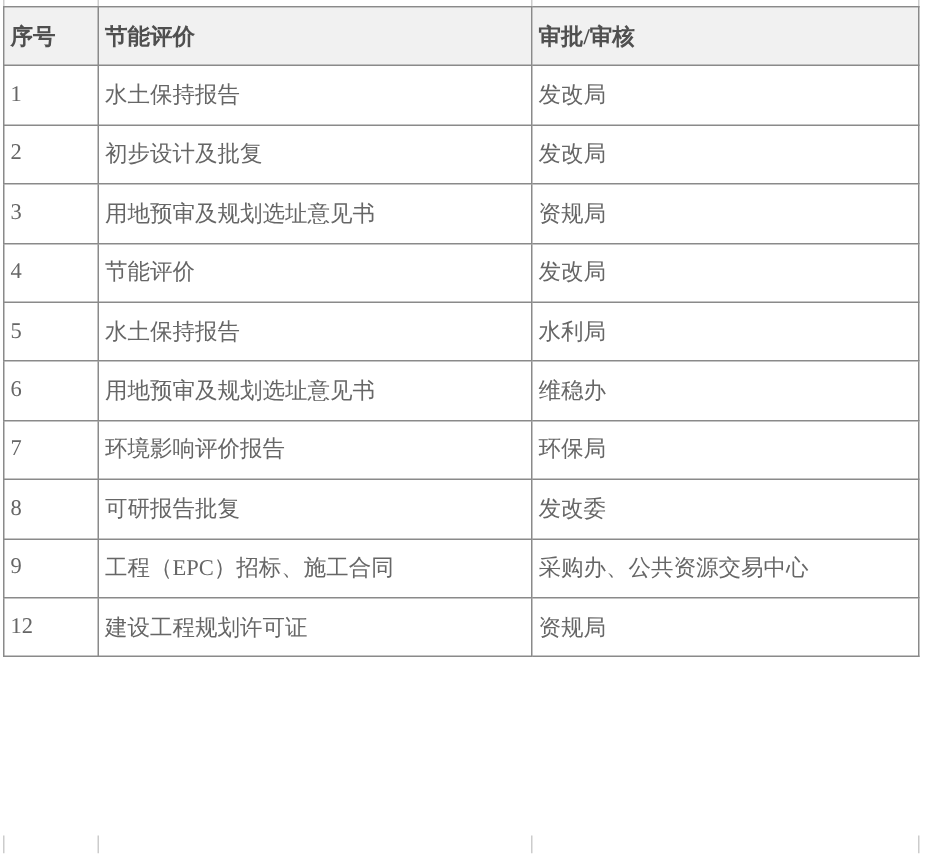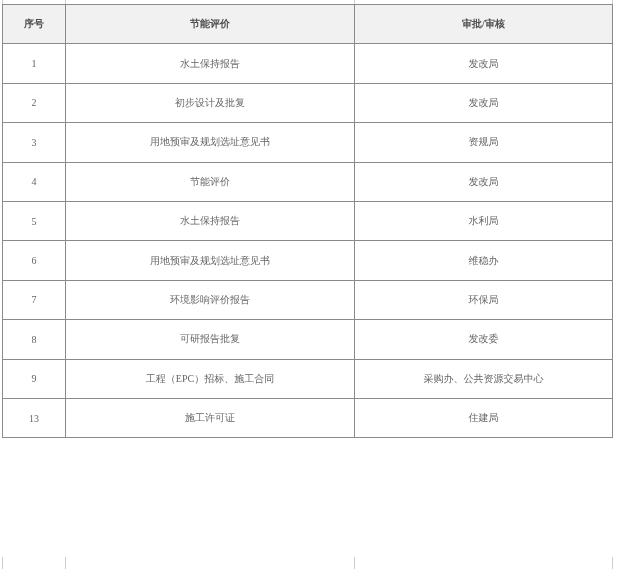--- a/index.html
+++ b/index.html
@@ -26,23 +26,23 @@
     position:absolute;
     left:2px;
     top:4px;
     width:610px;
     border-collapse:collapse;
     table-layout:fixed;
   }
   table.approval-table th,
   table.approval-table td{
     border:1px solid var(--border);
-    text-align:center;
+    text-align:left;
     vertical-align:middle;
-    font-size:10px;
+    font-size:15px;
     height:38.4px;
     padding:0 4px;
     overflow:hidden;
     white-space:nowrap;
   }
   table.approval-table th{
     background:var(--header-bg);
     color:var(--header-text);
     font-weight:bold;
   }
@@ -130,23 +130,23 @@
           <td>8</td>
           <td>可研报告批复</td>
           <td>发改委</td>
         </tr>
         <tr>
           <td>9</td>
           <td>工程（EPC）招标、施工合同</td>
           <td>采购办、公共资源交易中心</td>
         </tr>
         <tr>
-          <td>13</td>
-          <td>施工许可证</td>
-          <td>住建局</td>
+          <td>12</td>
+          <td>建设工程规划许可证</td>
+          <td>资规局</td>
         </tr>
       </tbody>
   </table>
 
   <div class="stub bottom x-left"></div>
   <div class="stub bottom x-div1"></div>
   <div class="stub bottom x-div2"></div>
   <div class="stub bottom x-right"></div>
 
 </div>

